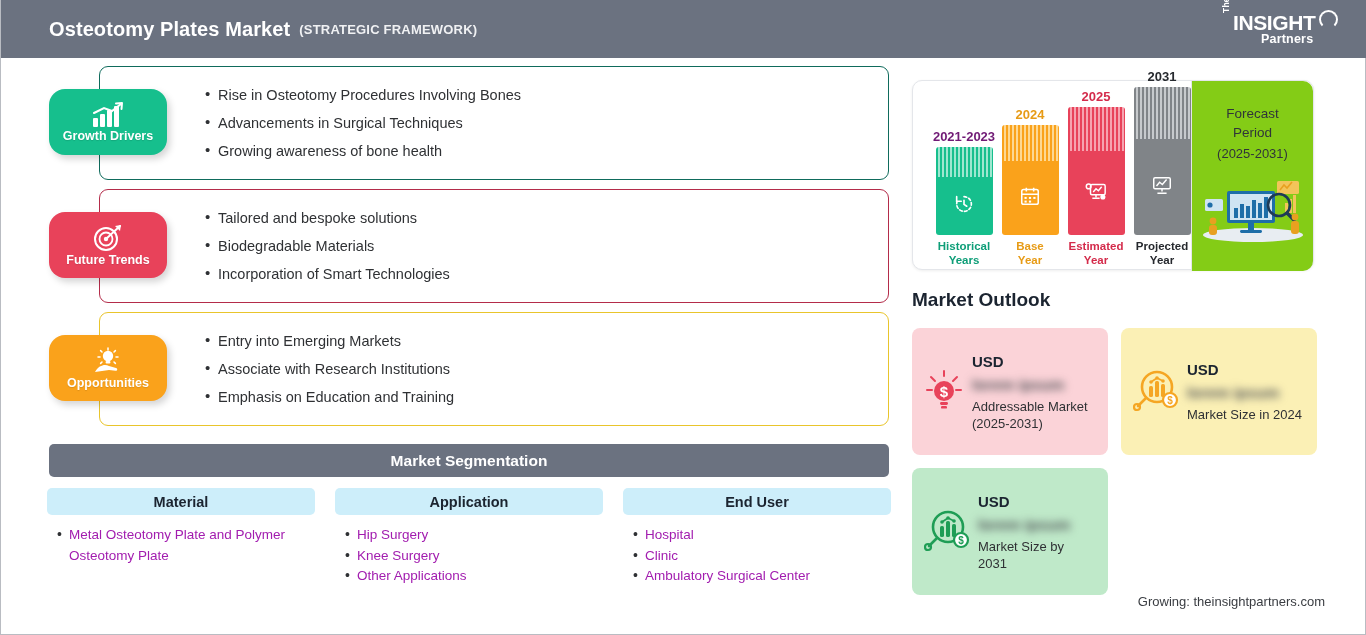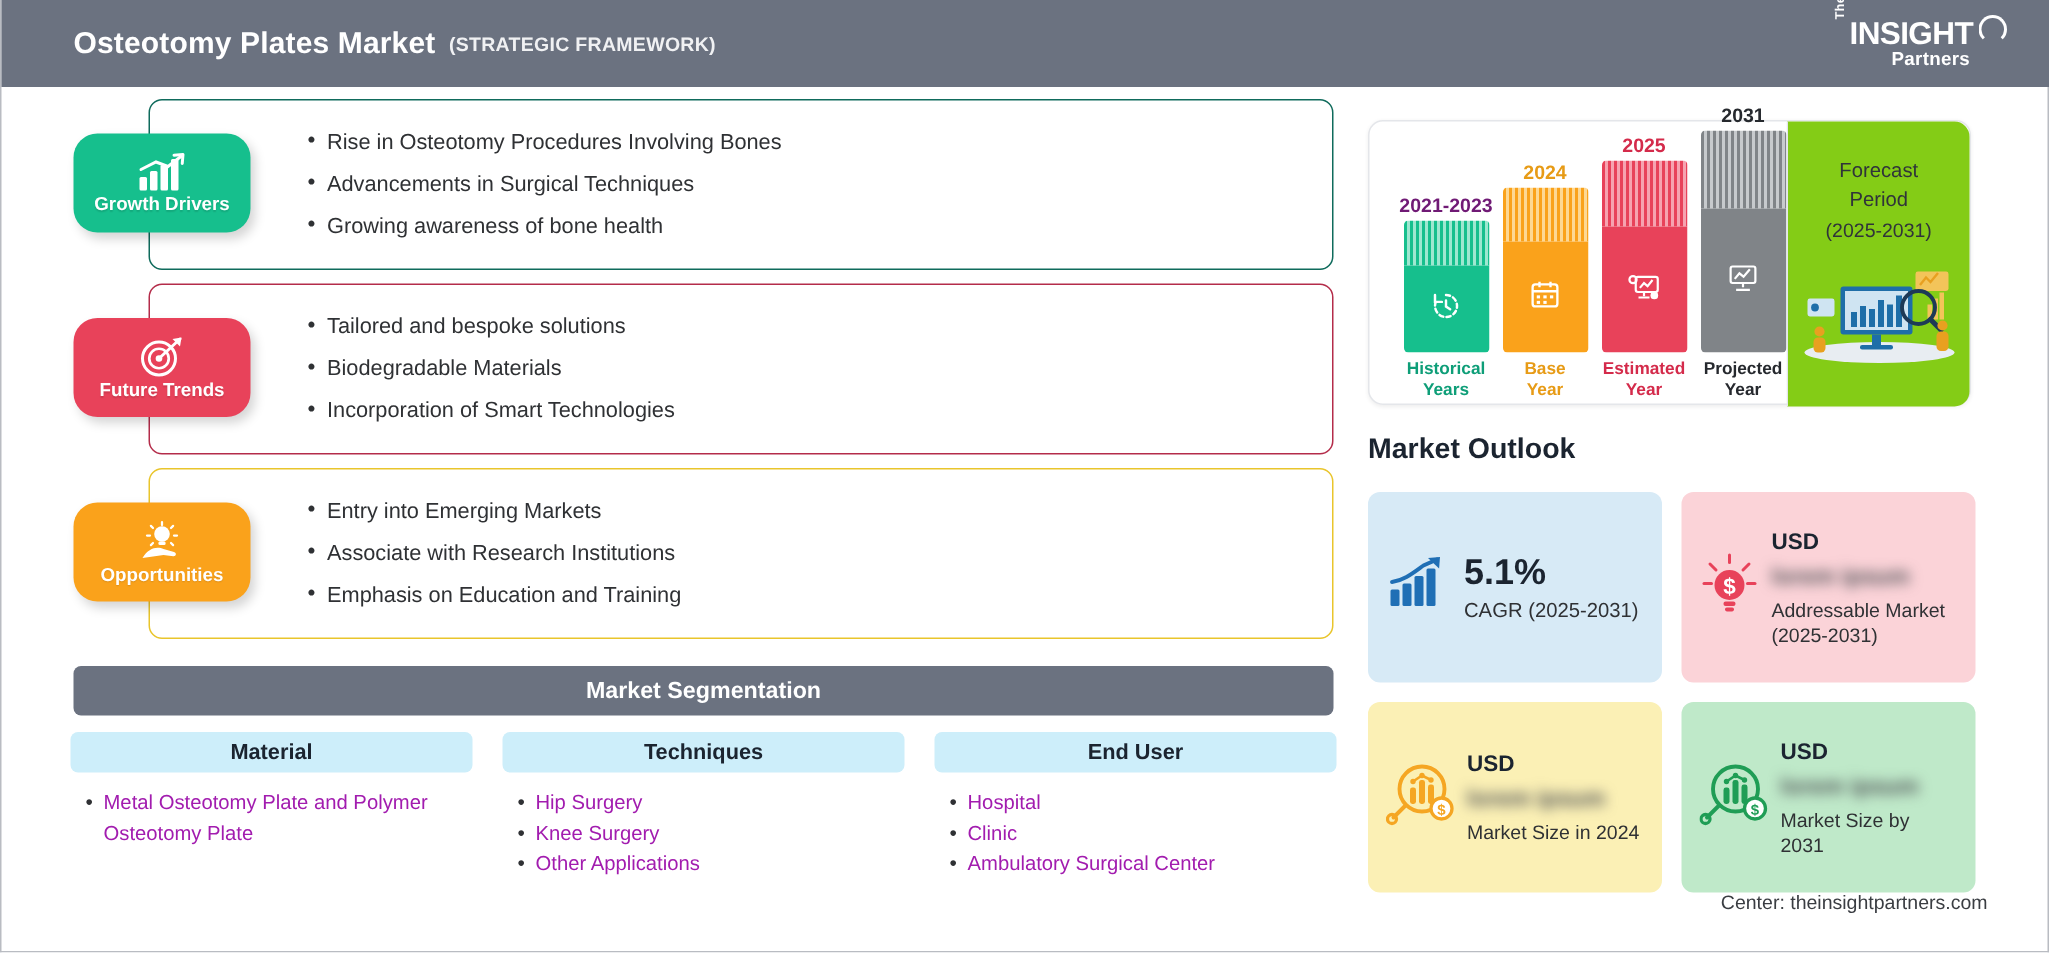--- a/index.html
+++ b/index.html
@@ -326,21 +326,21 @@
     </div>
 
     <div class="seg-cols">
       <div class="seg-col">
         <div class="seg-head">Material</div>
         <ul>
           <li>Metal Osteotomy Plate and Polymer Osteotomy Plate</li>
         </ul>
       </div>
       <div class="seg-col">
-        <div class="seg-head">Techniques</div>
+        <div class="seg-head">Application</div>
         <ul>
           <li>Hip Surgery</li>
           <li>Knee Surgery</li>
           <li>Other Applications</li>
         </ul>
       </div>
       <div class="seg-col">
         <div class="seg-head">End User</div>
         <ul>
           <li>Hospital</li>
@@ -475,36 +475,20 @@
             </g>
           </svg>
         </span>
       </div>
     </div>
 
     <div class="mo-title">Market Outlook</div>
 
     <div class="mo-grid">
 
-      <div class="mo-card c-blue cagr">
-        <span class="mo-ico">
-          <svg width="44" height="36" viewBox="0 0 44 36">
-            <rect x="3" y="22" width="6" height="11" rx="1" fill="#1f6fb5"></rect>
-            <rect x="11" y="18" width="6" height="15" rx="1" fill="#1f6fb5"></rect>
-            <rect x="19" y="13" width="6" height="20" rx="1" fill="#1f6fb5"></rect>
-            <rect x="27" y="8" width="6" height="25" rx="1" fill="#1f6fb5"></rect>
-            <path d="M4 17 C12 16 18 11 25 6 L34 2" stroke="#1f6fb5" stroke-width="2.6" fill="none" stroke-linecap="round"></path>
-            <path d="M28 1 L36 0.4 L35.4 8" fill="#1f6fb5"></path>
-          </svg>
-        </span>
-        <div class="mo-body">
-          <div class="mo-big">5.1%</div>
-          <div class="mo-sub">CAGR (2025-2031)</div>
-        </div>
-      </div>
 
       <div class="mo-card c-pink">
         <span class="mo-ico">
           <svg width="40" height="44" viewBox="0 0 40 44">
             <g stroke="#e8425a" stroke-width="2" stroke-linecap="round">
               <path d="M20 3 v5"></path>
                 <path d="M7 9 L11 13"></path>
                 <path d="M33 9 L29 13"></path>
               <path d="M3 22 h5"></path>
                 <path d="M37 22 h-5"></path>
@@ -572,15 +556,15 @@
           </svg>
         </span>
         <div class="mo-body">
           <div class="mo-usd">USD</div>
           <div class="mo-blur">lorem ipsum</div>
           <div class="mo-lbl">Market Size by 2031</div>
         </div>
       </div>
     </div>
 
-    <div class="source">Center: theinsightpartners.com</div>
+    <div class="source">Growing: theinsightpartners.com</div>
   </div>
 </div>
 
 </body></html>

